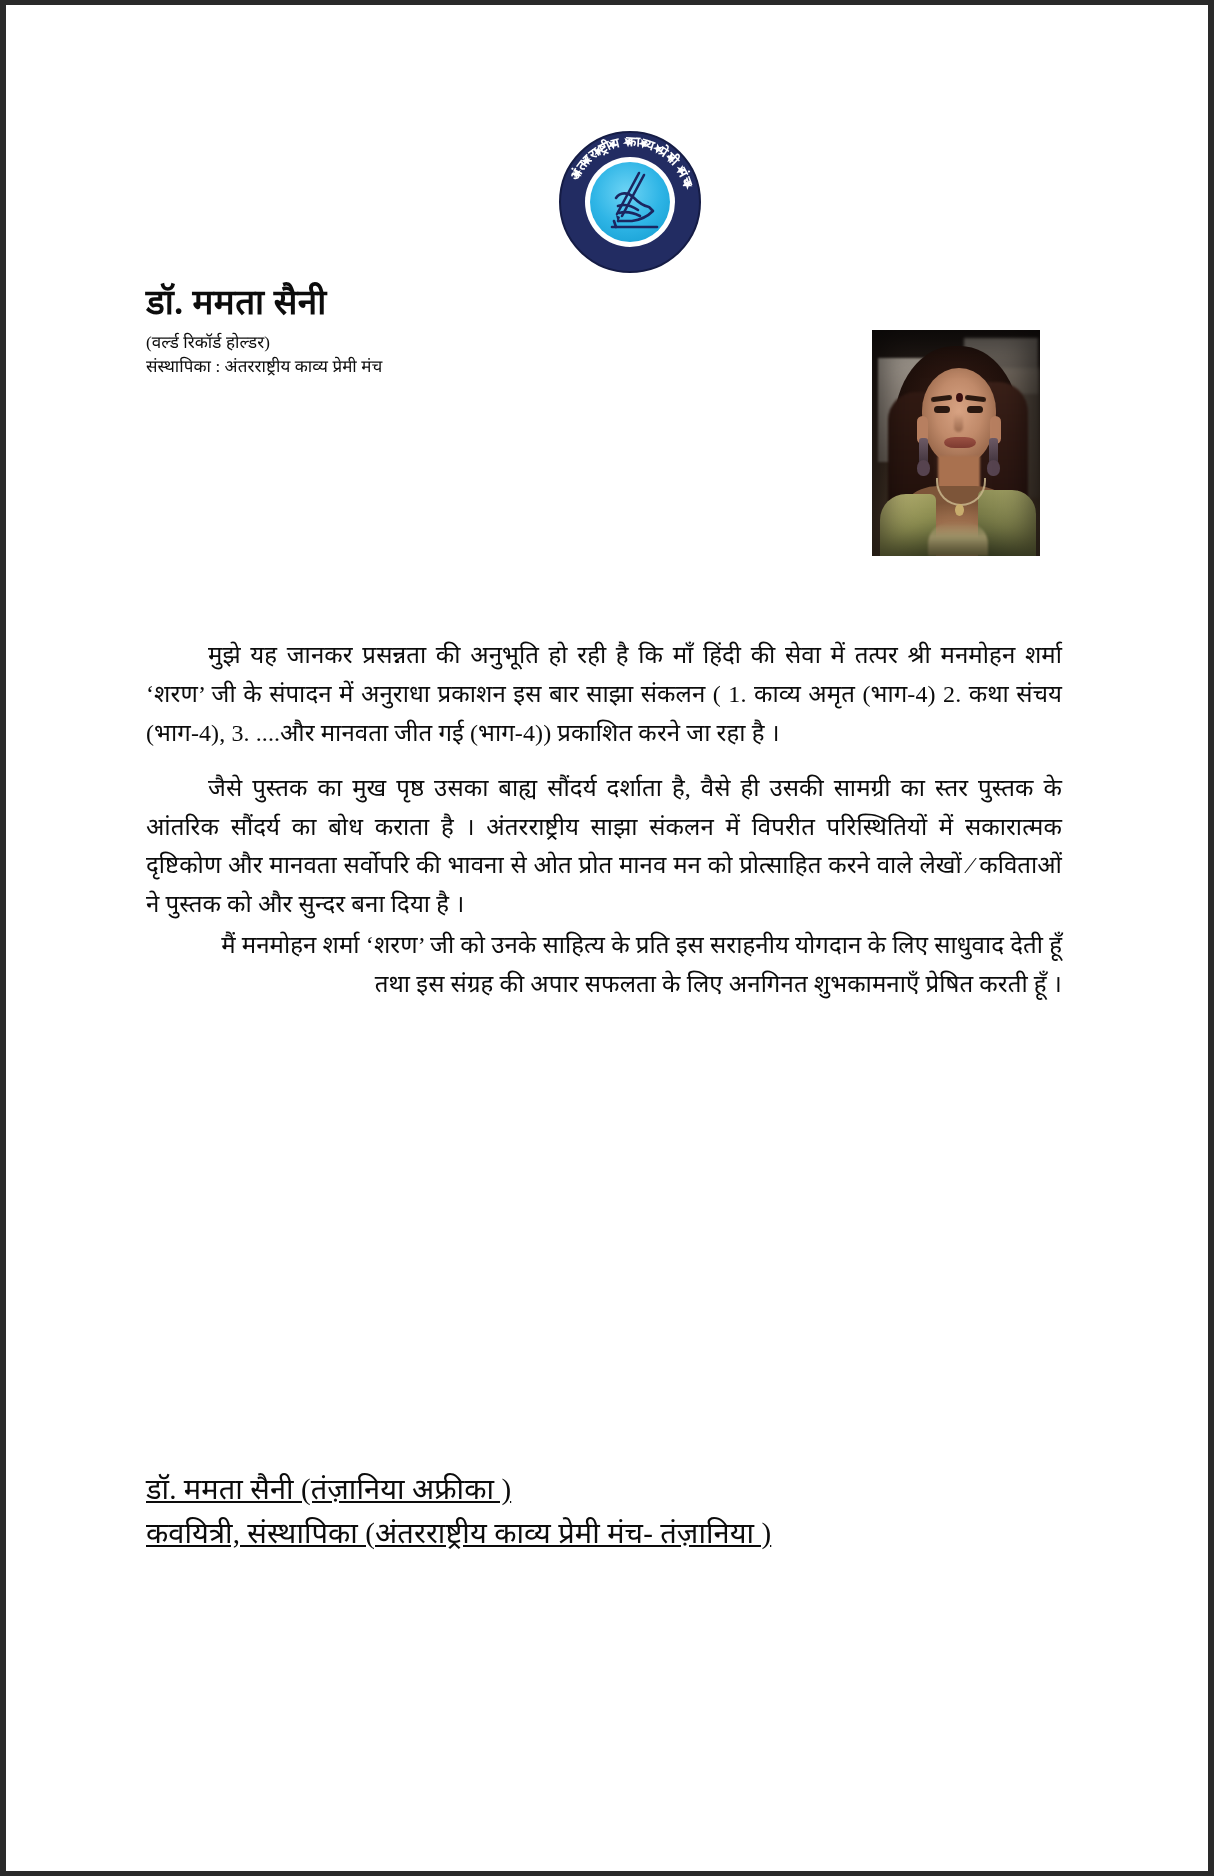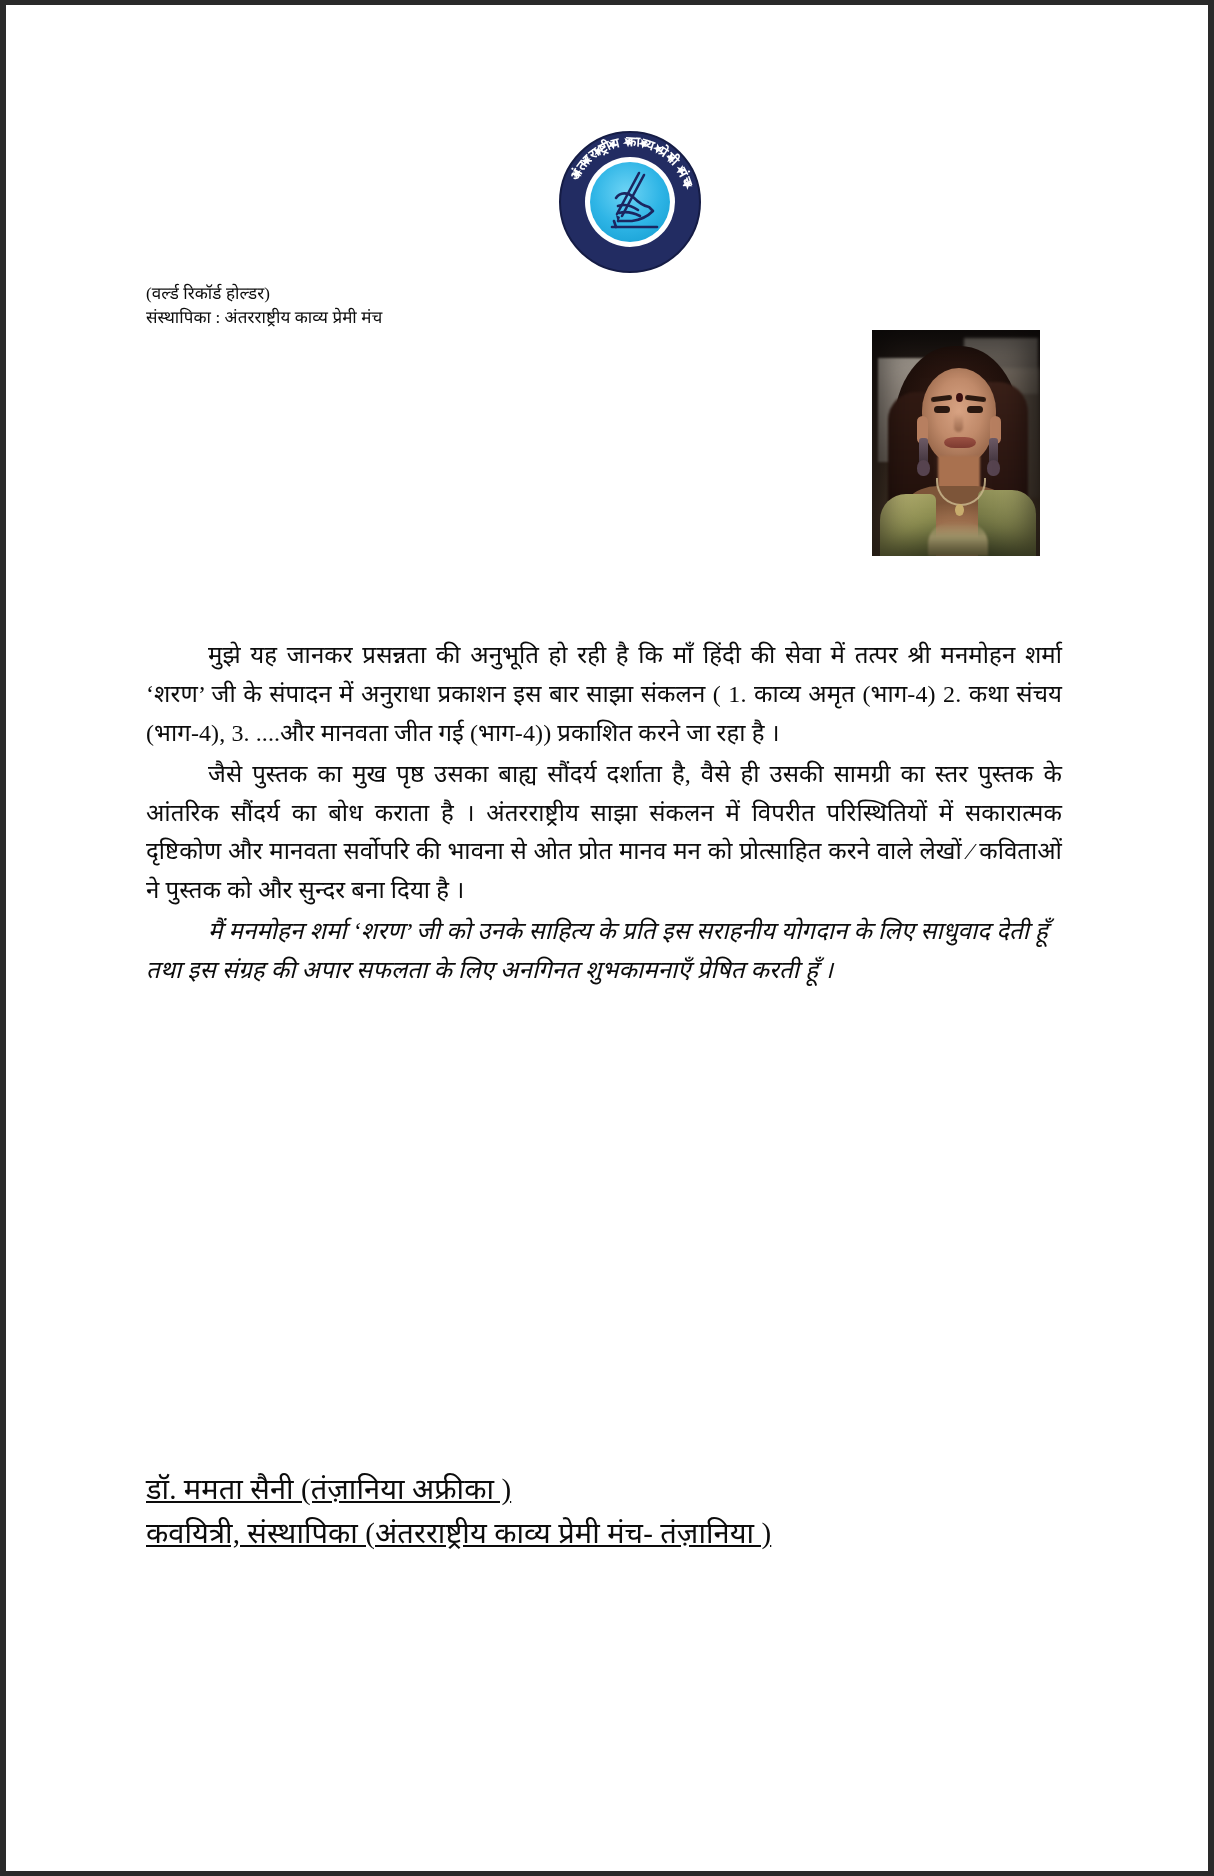--- a/index.html
+++ b/index.html
@@ -181,23 +181,23 @@
   }
   .para {
     font-size: 24px;
     line-height: 1.62;
     text-align: justify;
     text-justify: inter-word;
     text-indent: 62px;
     margin: 0 0 0 0;
     letter-spacing: 0.1px;
   }
-  .para.p2 { margin-top: 2px; }
+  .para.p2 { margin-top: 16px; }
   .para.p3 { margin-top: 2px; }
-  .para:last-child { text-align: left; font-style: italic; }
+  .para:last-child { text-align: right; }
 
   
   .signature {
     position: absolute;
     left: 146px;
     top: 1468px;
     width: 900px;
     text-decoration: underline;
   }
   .sig-line {
@@ -283,20 +283,21 @@
         <path d="M 62,78 C 68,76 76,78 82,82"></path>
         <path d="M 63,85 C 70,83 78,85 84,88"></path>
 
         <line x1="56" y1="99" x2="101" y2="99"></line>
         <line x1="58" y1="93" x2="60" y2="99"></line>
       </g>
     </svg>
   </div>
 
   <div class="letterhead">
+    <div class="lh-name">डॉ. ममता सैनी</div>
     <div class="lh-line">(वर्ल्ड रिकॉर्ड होल्डर)</div>
     <div class="lh-line">संस्थापिका : अंतरराष्ट्रीय काव्य प्रेमी मंच</div>
   </div>
 
   <div class="photo">
     <div class="photo-inner">
       <div class="ph-bg"></div>
       <div class="ph-panel"></div>
       <div class="ph-panel2"></div>
       <div class="ph-rightwall"></div>

